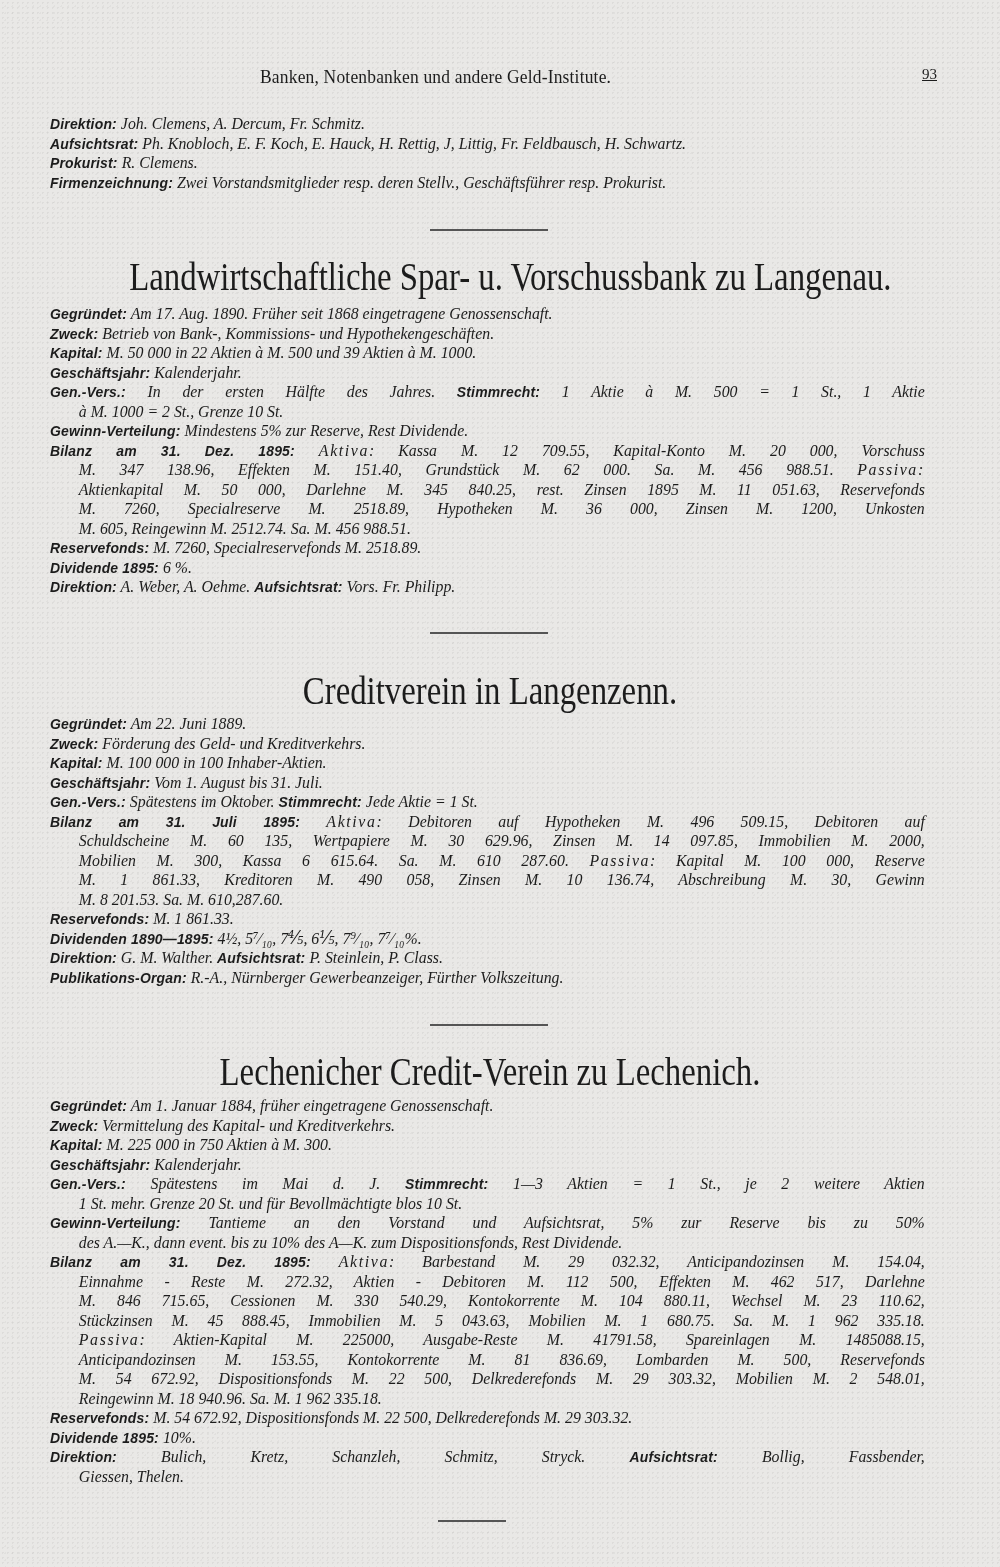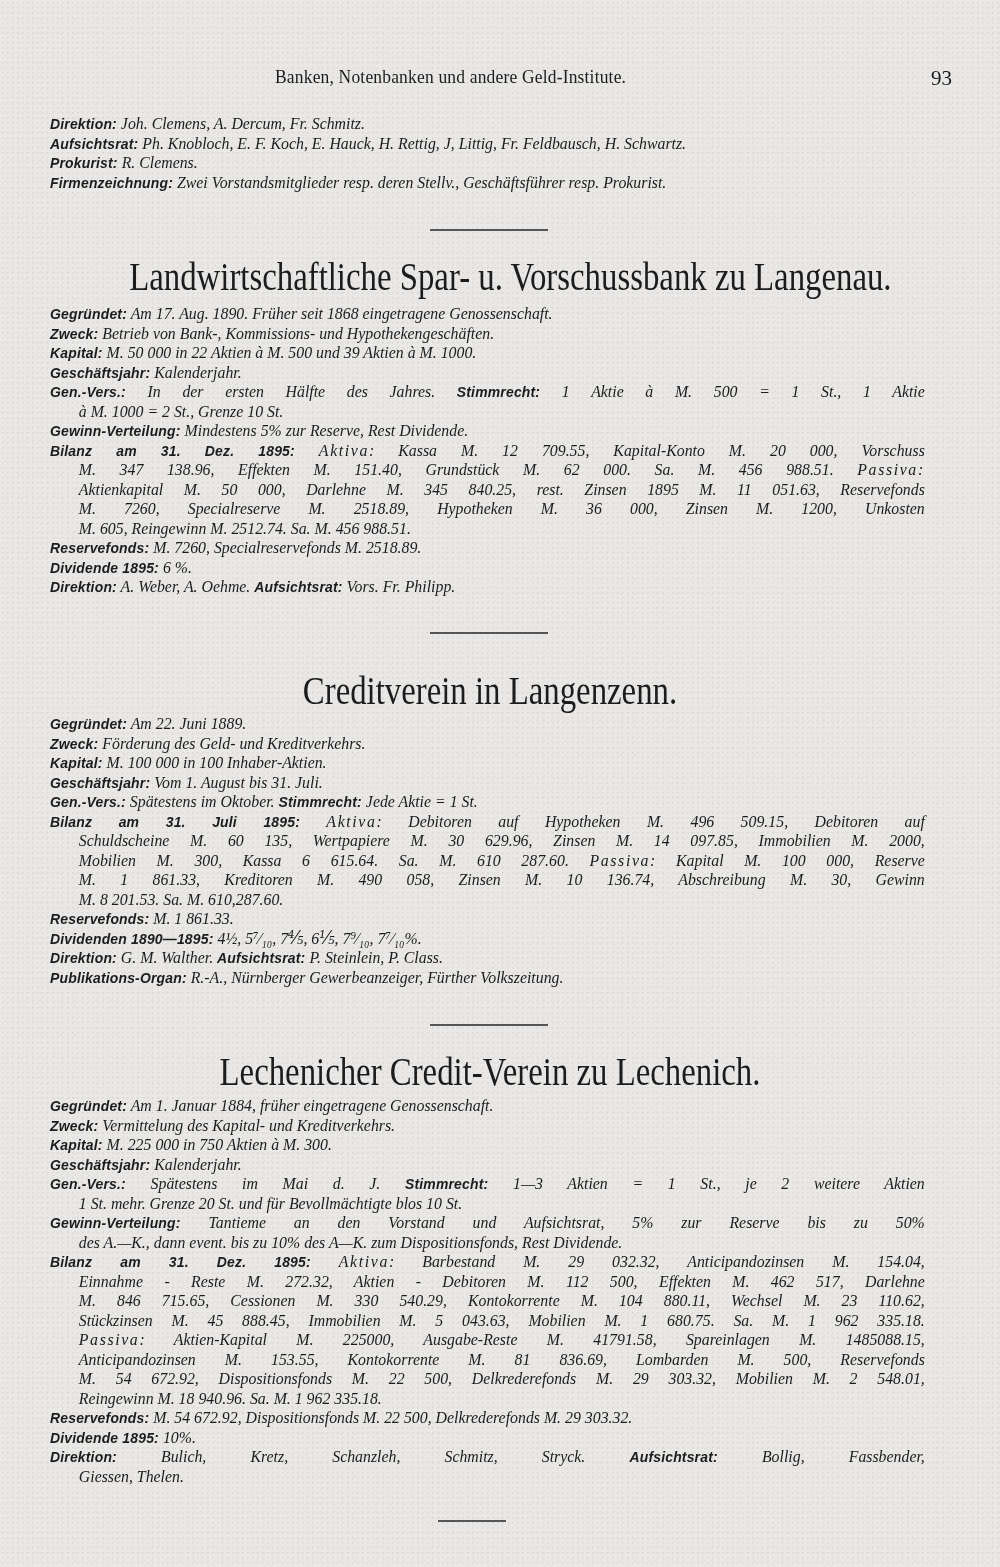--- a/index.html
+++ b/index.html
@@ -10,25 +10,25 @@
       radial-gradient(rgba(0,0,0,0.05) 1px, transparent 1px),
       radial-gradient(rgba(0,0,0,0.035) 1px, transparent 1px);
     background-size: 5px 5px, 7px 7px;
     background-position: 0 0, 2px 3px;
     color: #1c1c1c;
     font-family: "Liberation Serif", "DejaVu Serif", serif;
     position: relative;
   }
   .page { position: absolute; left: 50px; top: 0; width: 880px; }
   .header {
-    position: absolute; top: 60px; left: 15px; width: 880px; height: 30px;
+    position: absolute; top: 60px; left: 0; width: 880px; height: 30px;
     font-size: 19px;
   }
   .header .running-title { position: absolute; left: 210px; top: 6px; letter-spacing: 0.2px; transform: scaleX(0.92); transform-origin: left; }
-  .header .page-number { position: absolute; right: -7px; top: 6px; font-size: 21px; }
+  .header .page-number { position: absolute; right: -7px; top: 6px; font-size: 15px; text-decoration: underline; }
   .block { position: absolute; left: 0; width: 875px; font-style: italic; }
   .line {
     font-size: 17.6px; line-height: 19.5px; white-space: nowrap;
     transform: scaleX(0.9); transform-origin: left;
   }
   .line.justify { width: 972px; text-align: justify; text-align-last: justify; }
   .line.indent { padding-left: 32px; }
   .line.indent.justify { width: 940px; }
   .lbl { font-family: "Liberation Sans", "DejaVu Sans", sans-serif; font-weight: bold; font-size: 15.5px; letter-spacing: 0.2px; }
   .sp { letter-spacing: 1.8px; }

